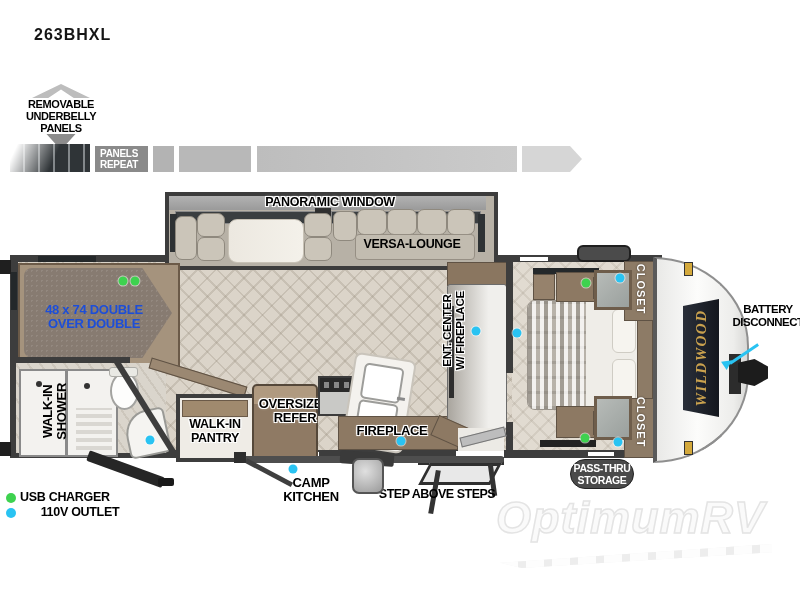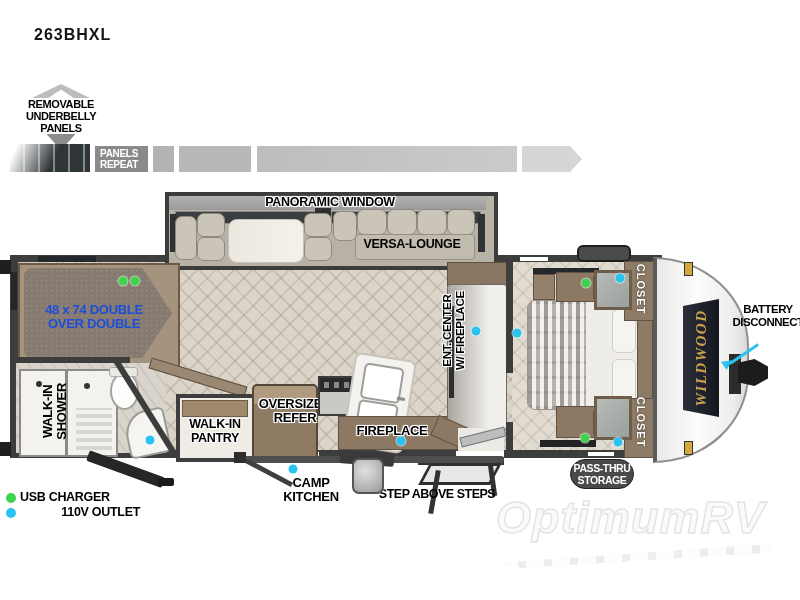--- a/index.html
+++ b/index.html
@@ -218,21 +218,21 @@
 
   <div class="abs" style="left:88px;top:450px;width:80px;height:11px;background:#262626;border-radius:2px;transform:rotate(20deg);transform-origin:0 50%;"></div>
   <div class="abs" style="left:158px;top:478px;width:16px;height:8px;background:#1a1a1a;border-radius:2px;"></div>
   <div class="abs" style="left:0;top:260px;width:11px;height:14px;background:#1f1f1f;"></div>
   <div class="abs" style="left:0;top:442px;width:11px;height:14px;background:#1f1f1f;"></div>
 
   <div class="abs" style="left:6px;top:490px;">
     <div class="abs" style="left: 0px; top: 3px; width: 10px; height: 10px; border-radius: 50%; background: rgb(62, 210, 79);"></div>
     <div class="lbl" style="left: 14px; top: 1px; width: 120px; font-size: 12.5px; text-align: left; white-space: pre-line;">USB CHARGER</div>
     <div class="abs" style="left: 0px; top: 18px; width: 10px; height: 10px; border-radius: 50%; background: rgb(41, 195, 242);"></div>
-    <div class="lbl" style="left: 14px; top: 16px; width: 120px; font-size: 12.5px; text-align: right; white-space: pre-line;">110V OUTLET</div>
+    <div class="lbl" style="left: 14px; top: 16px; width: 120px; font-size: 12.5px; text-align: center; white-space: pre-line;">110V OUTLET</div>
   </div>
 
   <div class="abs" style="left:496px;top:492px;width:300px;height:90px;">
     <div style="font-size: 45px; font-weight: bold; font-style: italic; letter-spacing: 1px; color: rgb(250, 250, 250); -webkit-text-stroke: 1.5px rgb(228, 228, 228); white-space: pre-line;">OptimumRV</div>
     <div style="position:absolute;left:4px;top:52px;width:272px;height:24px;background:
            repeating-linear-gradient(90deg,#fdfdfd 0 18px,#ededed 18px 26px) ,#f3f3f3;
            clip-path:polygon(0 78%,100% 0,100% 34%,8% 100%);"></div>
   </div>
 
 <div class="dot" style="left: 123px; top: 281px; background: rgb(62, 210, 79);"></div>

